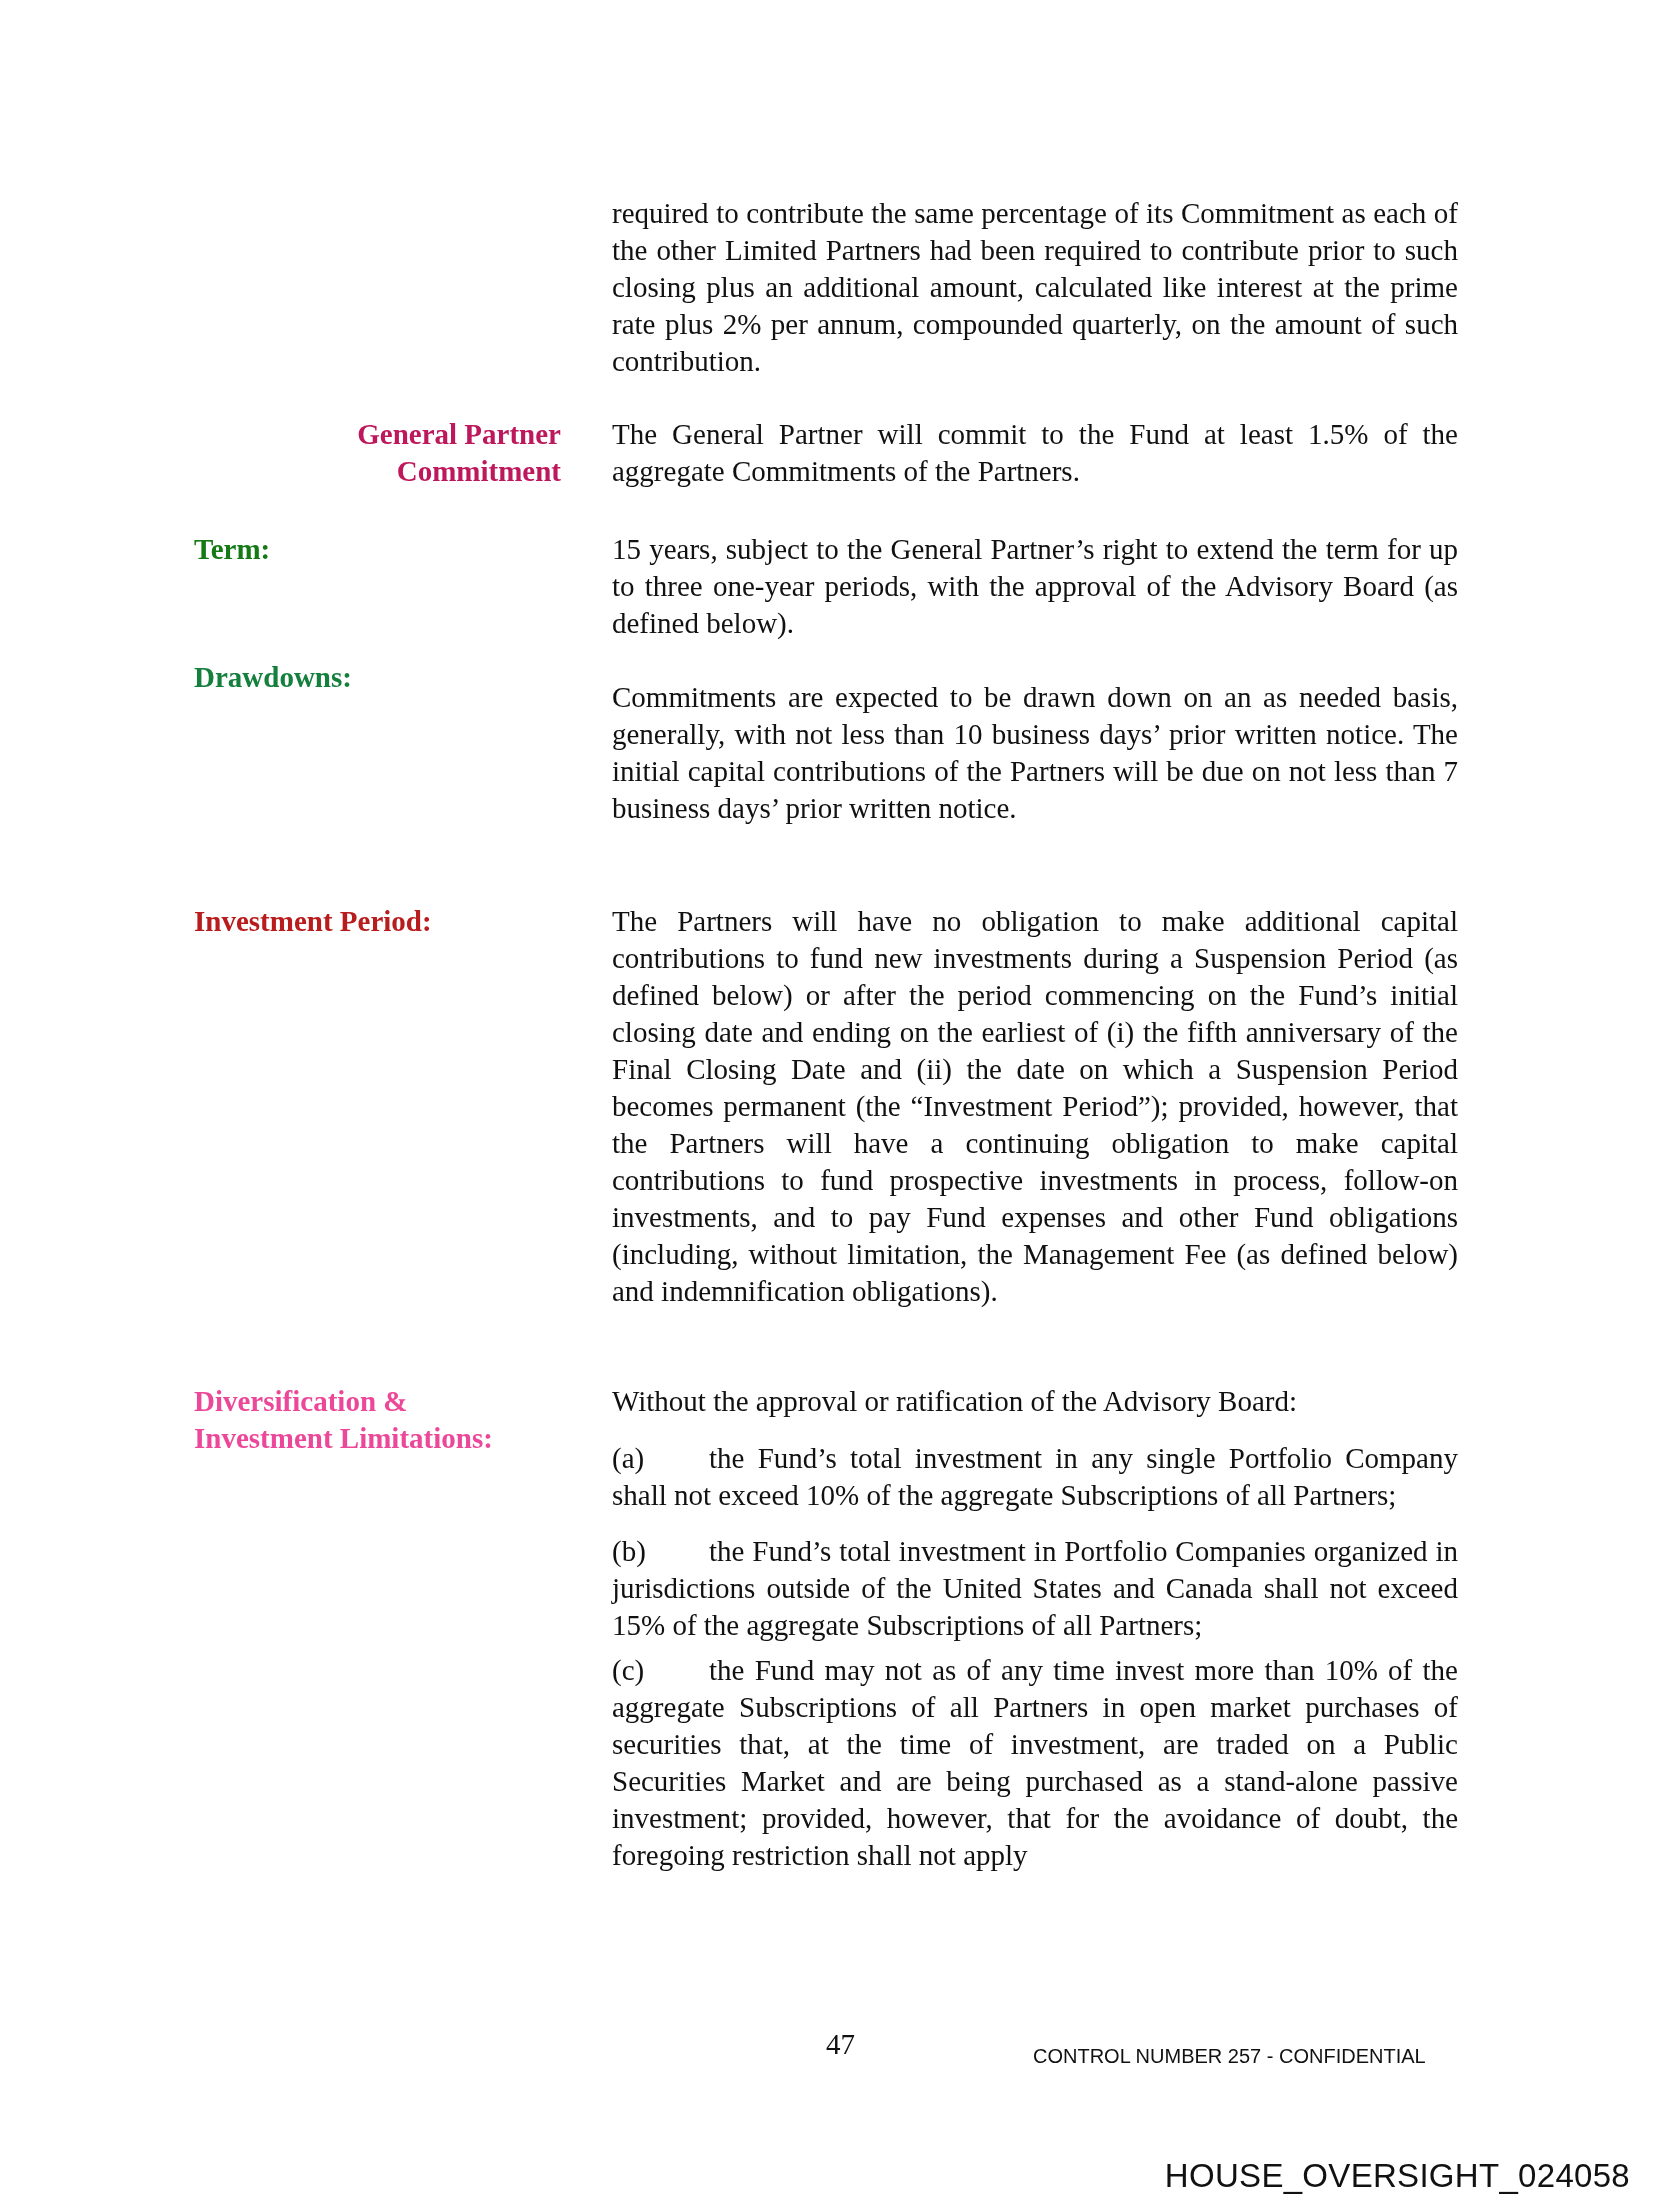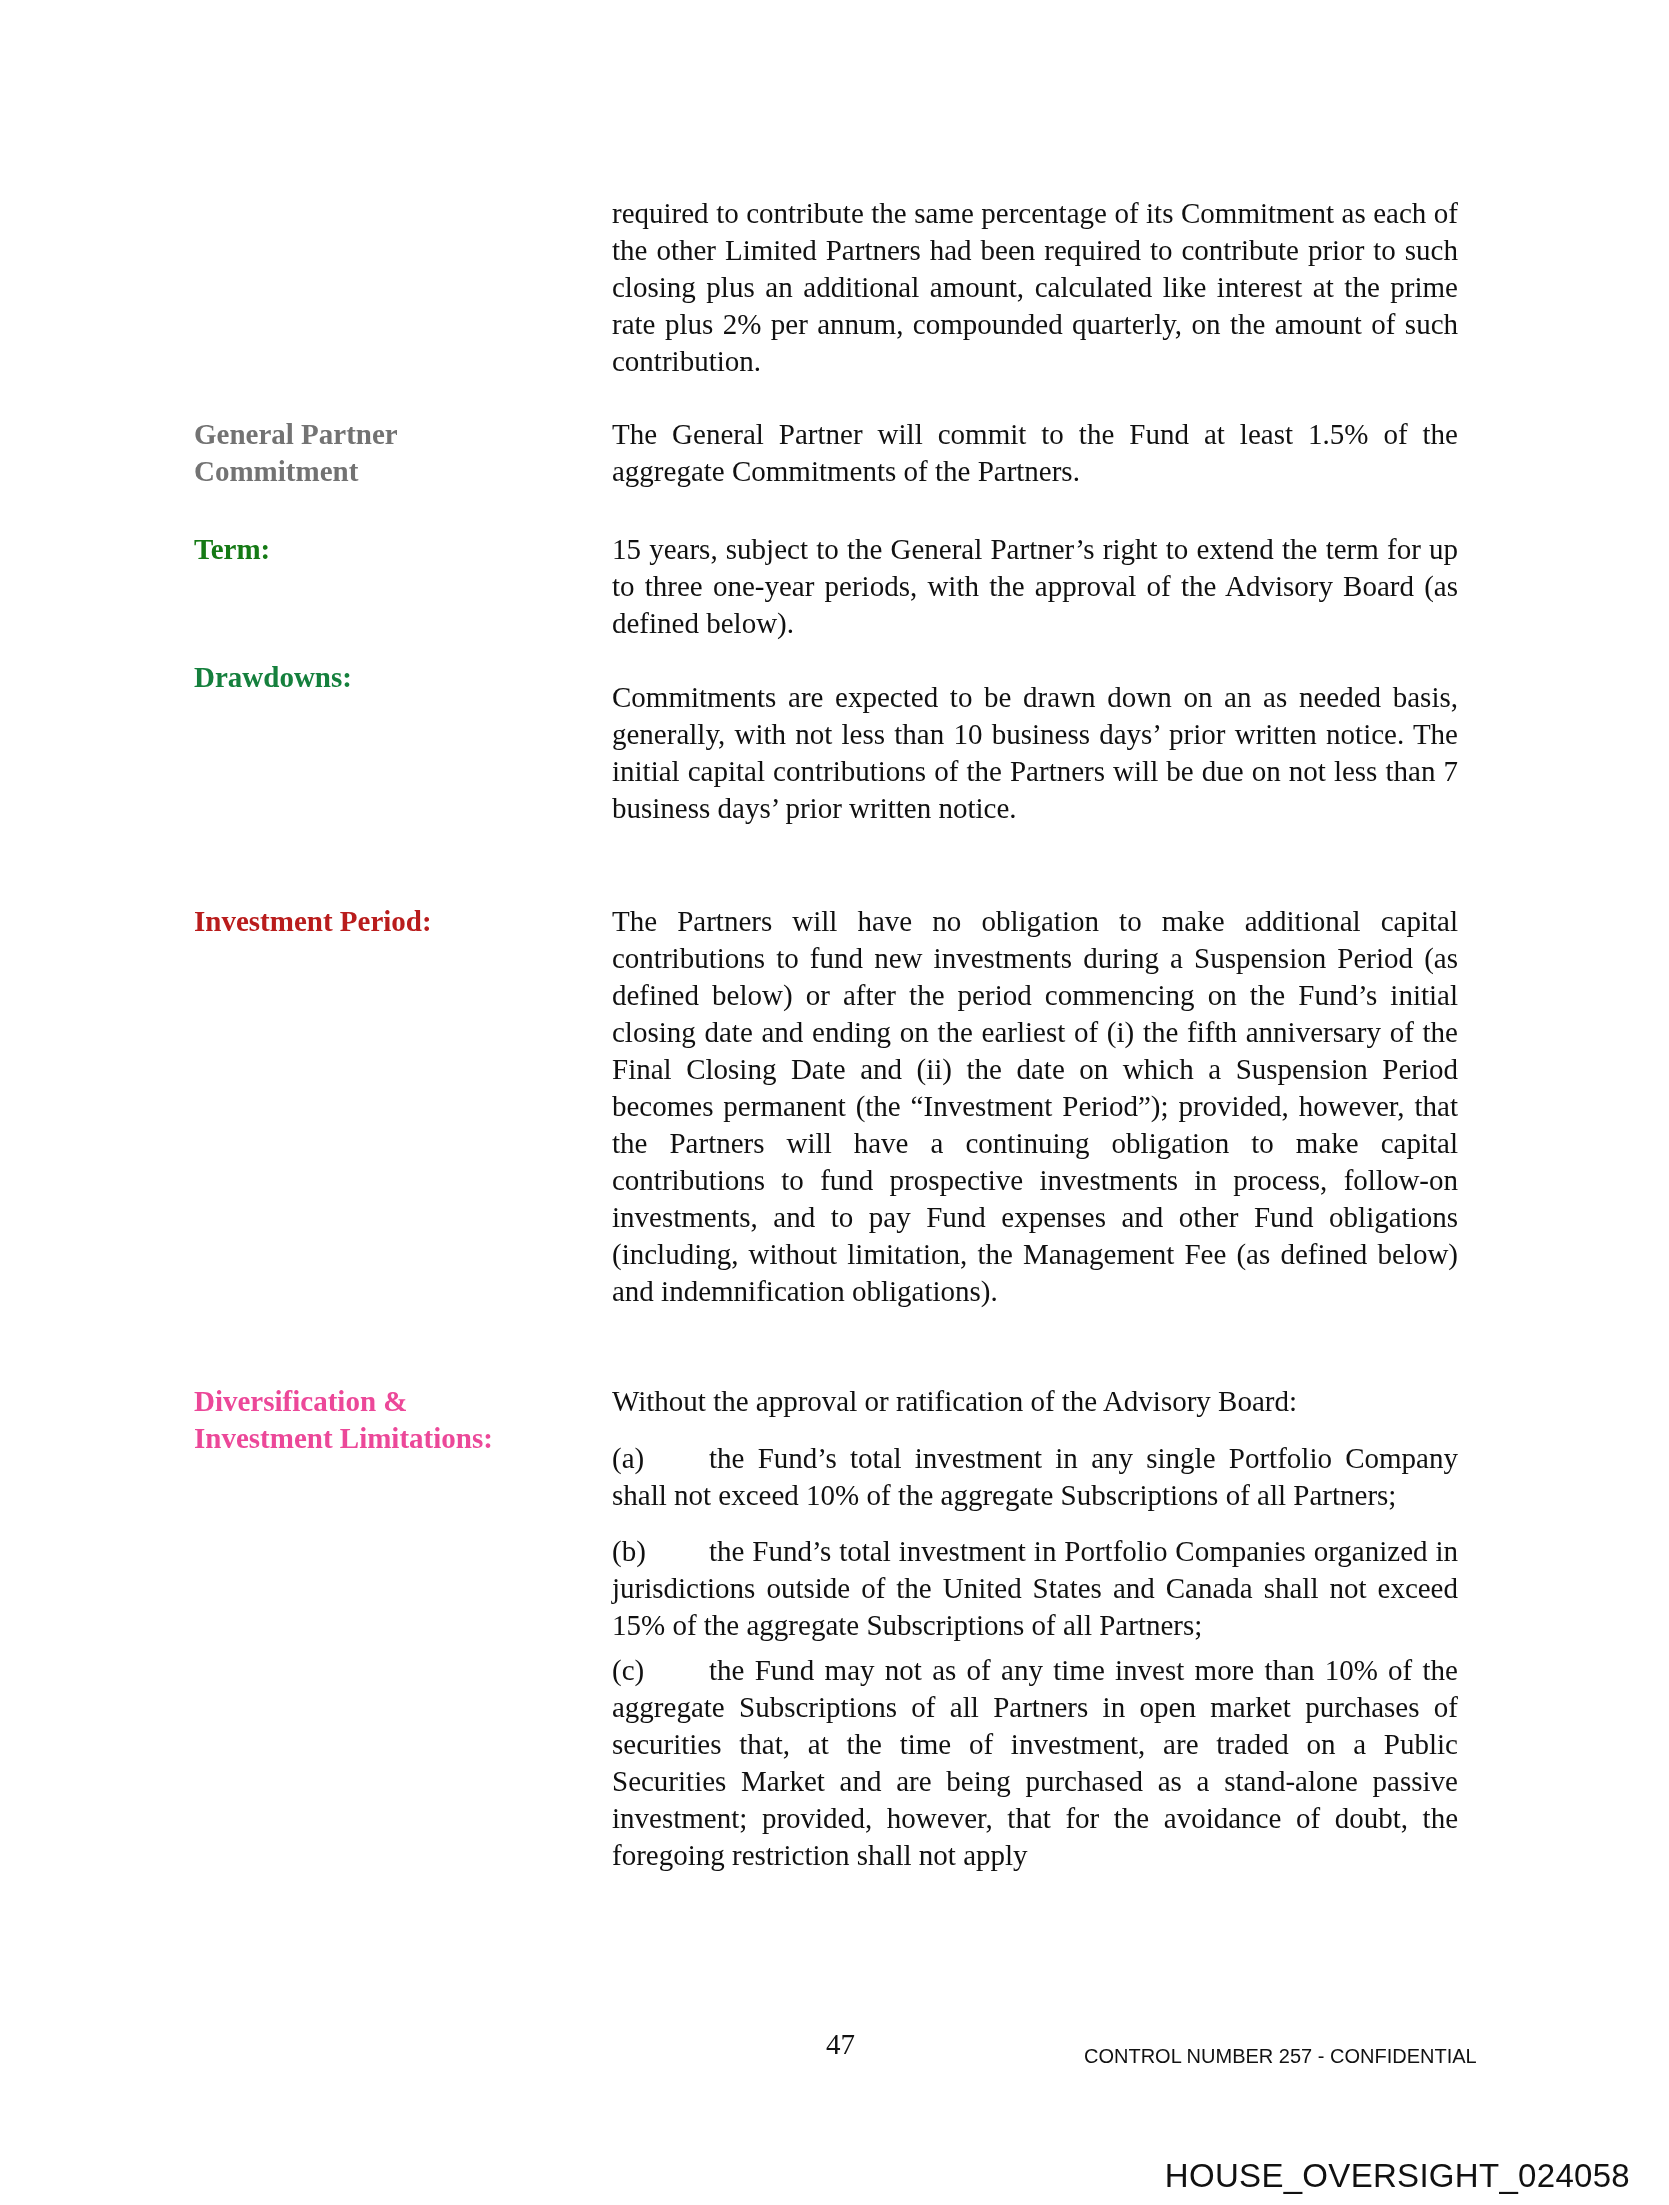--- a/index.html
+++ b/index.html
@@ -6,31 +6,31 @@
   body { width:1669px; height:2205px; position:relative; overflow:hidden;
          font-family:"Liberation Serif", serif; color:#111; }
   .label { position:absolute; left:194px; width:367px; color:#157a15; font-weight:bold;
            font-size:29px; line-height:37px; }
   .body { position:absolute; left:612px; width:846px; font-size:29px; line-height:37px;
           text-align:justify; text-align-last:left; }
   .body p { margin:0; }
   .item { text-indent:0; }
   .item .mk { display:inline-block; width:97px; }
   .footer-page { position:absolute; left:826px; top:2028px; font-size:29px; }
-  .footer-ctrl { position:absolute; left:1084px; top:2045px; font-family:"Liberation Sans", sans-serif; font-size:20px; }
+  .footer-ctrl { position:absolute; left:1033px; top:2045px; font-family:"Liberation Sans", sans-serif; font-size:20px; }
   .bates { position:absolute; right:39px; top:2157px; font-family:"Liberation Sans", sans-serif; font-size:33px; letter-spacing:0.3px; }
 </style>
 </head>
 <body>
 
 <div class="body" style="top:195px;">
   <p>required to contribute the same percentage of its Commitment as each of the other Limited Partners had been required to contribute prior to such closing plus an additional amount, calculated like interest at the prime rate plus 2% per annum, compounded quarterly, on the amount of such contribution.</p>
 </div>
 
-<div class="label" style="top: 416px; color: #737373;">General Partner Commitment</div>
+<div class="label" style="top: 416px; color: #be185d; text-align: right;">General Partner Commitment</div>
 <div class="body" style="top:416px;">
   <p>The General Partner will commit to the Fund at least 1.5% of the aggregate Commitments of the Partners.</p>
 </div>
 
 <div class="label" style="top: 531px; color: rgb(21, 122, 21);">Term:</div>
 <div class="body" style="top:531px;">
   <p>15 years, subject to the General Partner’s right to extend the term for up to three one-year periods, with the approval of the Advisory Board (as defined below).</p>
 </div>
 
 <div class="label" style="top: 659px; color: #15803d;">Drawdowns:</div>

